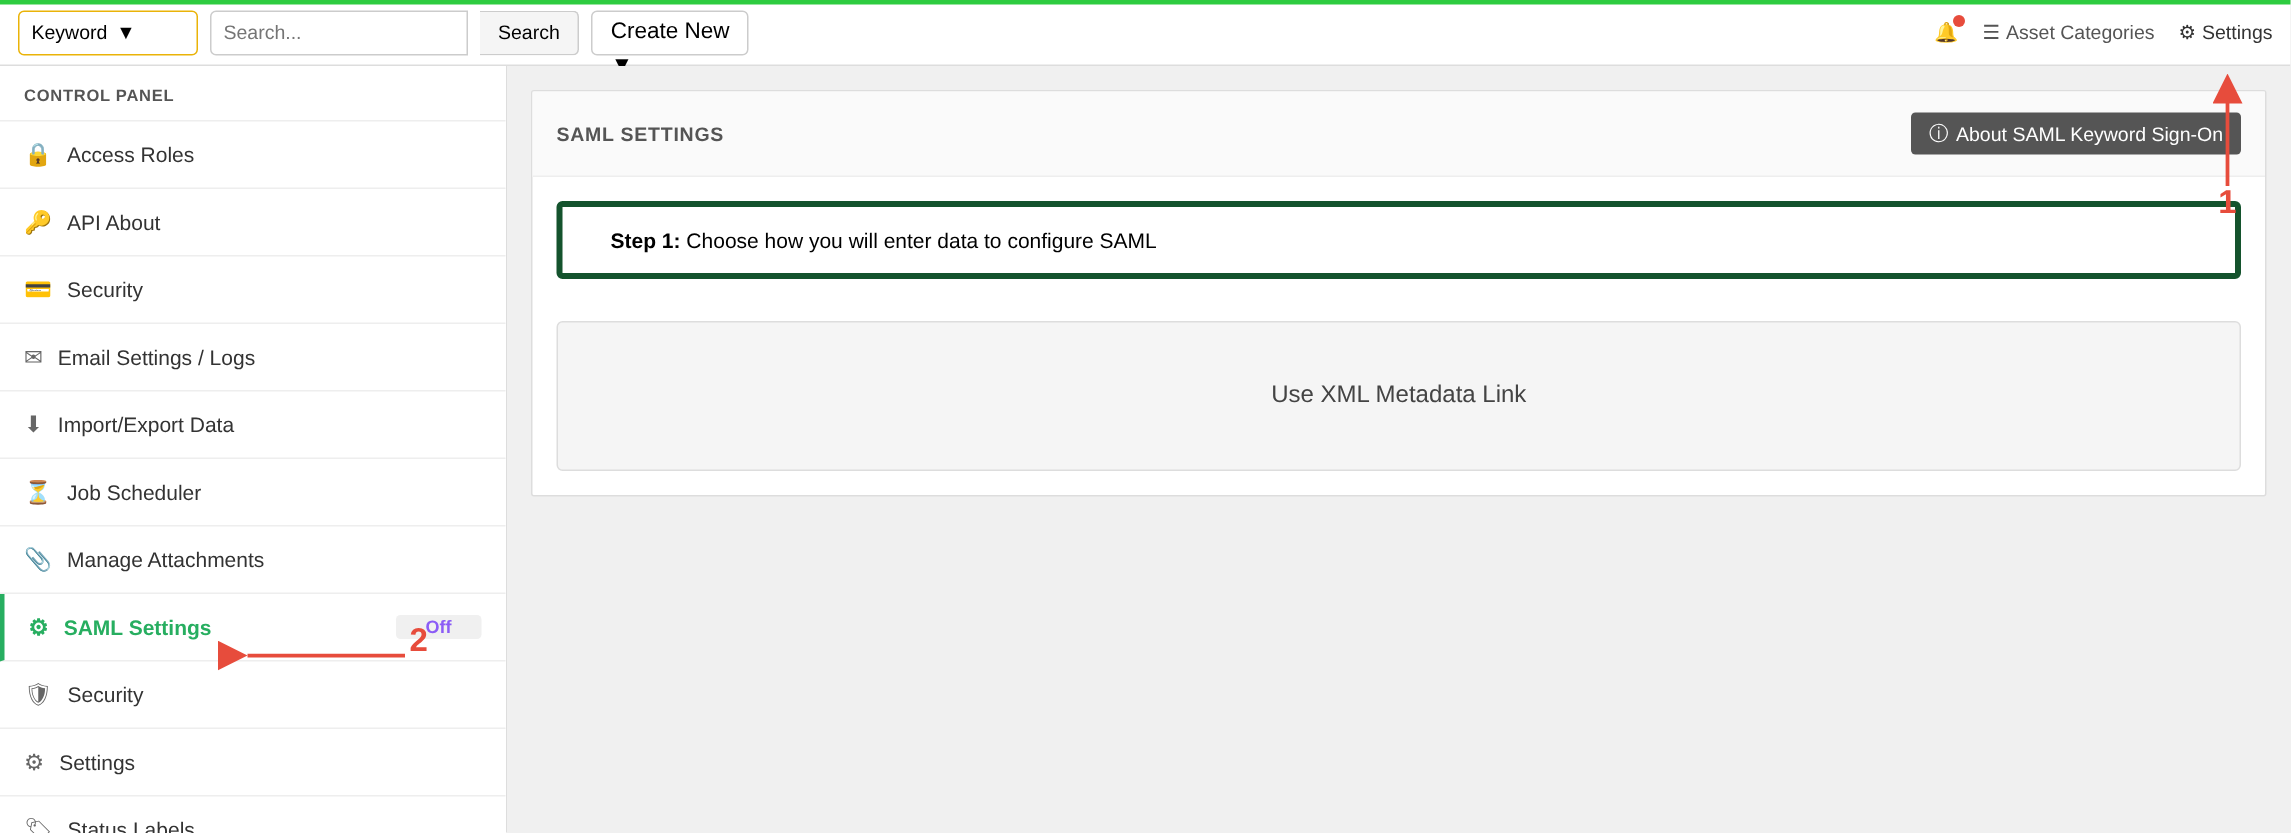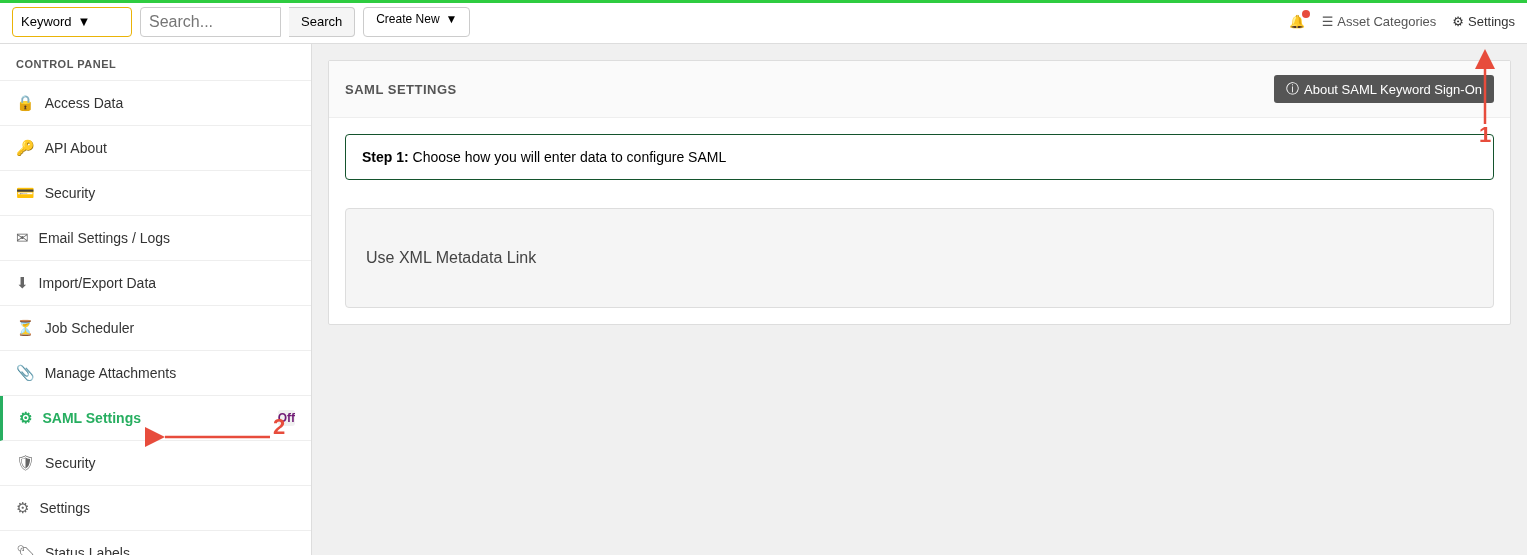--- a/index.html
+++ b/index.html
@@ -33,22 +33,22 @@
       gap: 6px;
       font-size: 13px;
       height: 30px;
       min-width: 120px;
     }
     .search-input {
       border: 1px solid #ccc;
       border-radius: 4px 0 0 4px;
       padding: 4px 8px;
       height: 30px;
-      font-size: 16px;
-      width: 141px;
+      font-size: 13px;
+      width: 172px;
       outline: none;
     }
     .search-btn {
       border: 1px solid #ccc;
       border-left: none;
       border-radius: 0 4px 4px 0;
       padding: 4px 12px;
       height: 30px;
       background: #f5f5f5;
       cursor: pointer;
@@ -57,21 +57,22 @@
     .create-new-btn {
       display: flex;
       align-items: flex-start;
       gap: 6px;
       border: 1px solid #ccc;
       border-radius: 4px;
       padding: 4px 12px;
       height: 30px;
       background: #fff;
       cursor: pointer;
-      font-size: 12px;
+      font-size: 15px;
+      flex-direction: column;
     }
     .topbar-spacer { flex: 1; }
     .topbar-right {
       display: flex;
       align-items: center;
       gap: 16px;
       font-size: 13px;
       color: #555;
     }
     .bell-icon { position: relative; cursor: pointer; }
@@ -87,21 +88,21 @@
 
     
     .layout {
       display: flex;
       height: calc(100vh - 44px);
       min-height: 511px;
     }
 
     
     .sidebar {
-      width: 312px;
+      width: 338px;
       background: #fff;
       border-right: 1px solid #ddd;
       overflow-y: auto;
       flex-shrink: 0;
     }
     .sidebar-header {
       padding: 14px 16px 10px;
       font-size: 11px;
       font-weight: 700;
       color: #555;
@@ -123,23 +124,23 @@
     .sidebar-item.active {
       border-left: 3px solid #27ae60;
       color: #27ae60;
       font-weight: 600;
     }
     .sidebar-item.active .item-icon { color: #27ae60; }
     .item-icon { color: #666; font-size: 15px; }
     .item-badge {
       margin-left: auto;
       font-size: 12px;
-      color: #701a75;
+      color: #8b5cf6;
       background: #f0f0f0;
-      padding: 1px 0;
+      padding: 1px 20px;
       border-radius: 3px;
     }
 
     
     .main {
       flex: 1;
       background: #f0f0f0;
       overflow-y: auto;
       padding: 16px;
       position: relative;
@@ -174,39 +175,39 @@
       border-radius: 3px;
       padding: 5px 12px;
       font-size: 13px;
       cursor: pointer;
       position: relative;
     }
     .panel-body {
       padding: 16px;
     }
     .step-box {
-      border: 1px solid #14532d;
+      border: 4px solid #14532d;
       border-radius: 4px;
-      padding: 14px 16px;
+      padding: 14px 32px;
       margin-bottom: 28px;
       background: #fff;
       font-size: 14px;
     }
     .step-label { font-weight: 700; }
     .options-row {
       display: flex;
       gap: 16px;
       margin-top: 4px;
     }
     .option-card {
       flex: 1;
       border: 1px solid #ddd;
       border-radius: 4px;
       padding: 40px 20px;
-      text-align: left;
+      text-align: center;
       background: #f5f5f5;
       cursor: pointer;
       font-size: 16px;
       color: #444;
       transition: background 0.15s;
     }
 
     .red-arrow-label {
       color: #e74c3c;
       font-size: 22px;
@@ -245,21 +246,21 @@
   </div>
 </div>
 
 <div class="layout">
 
   <div class="sidebar">
     <div class="sidebar-header">CONTROL PANEL</div>
 
     <div class="sidebar-item">
       <span class="item-icon">🔒</span>
-      <span>Access Data</span>
+      <span>Access Roles</span>
     </div>
 
     <div class="sidebar-item">
       <span class="item-icon">🔑</span>
       <span>API About</span>
     </div>
 
     <div class="sidebar-item">
       <span class="item-icon">💳</span>
       <span>Security</span>

